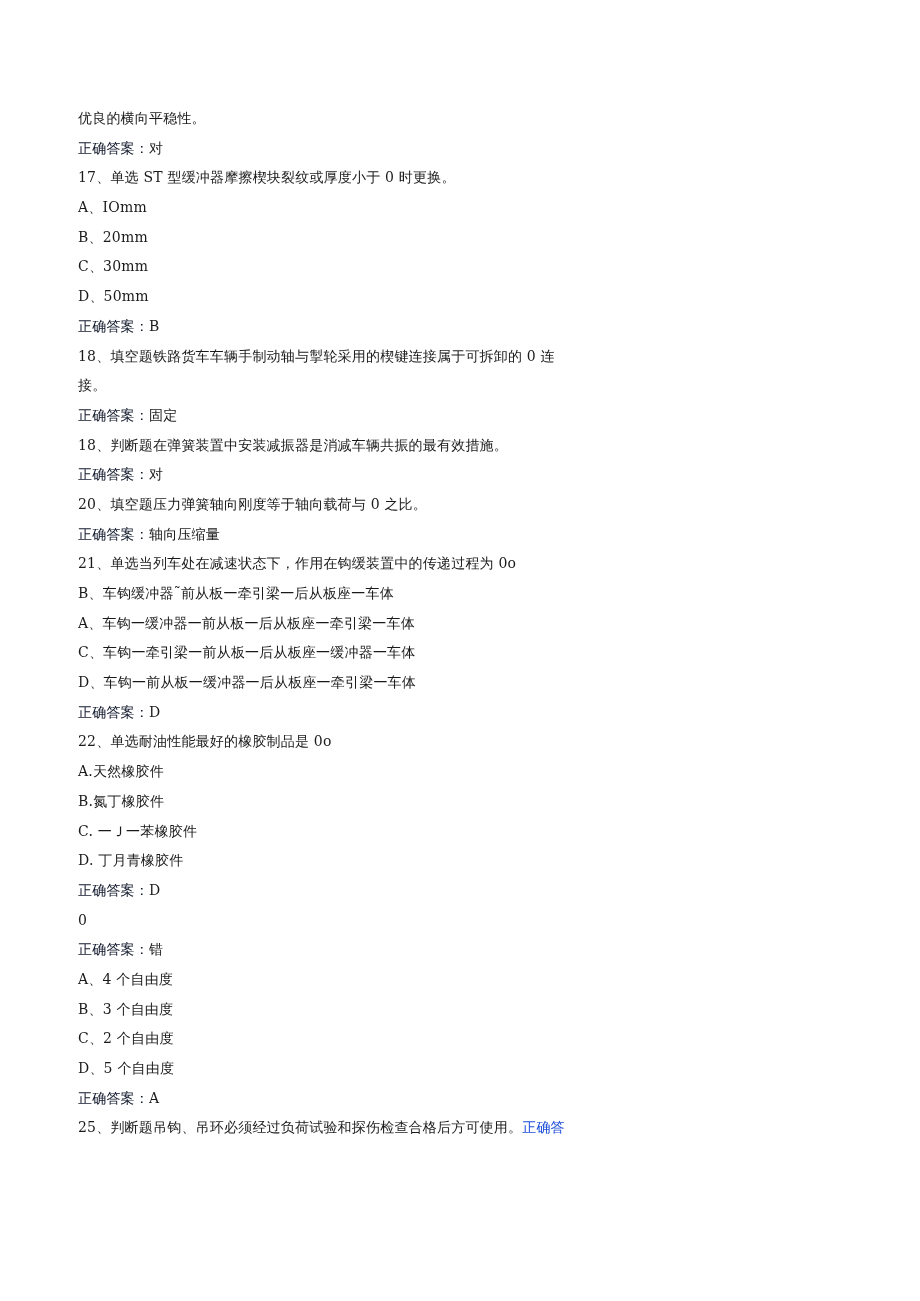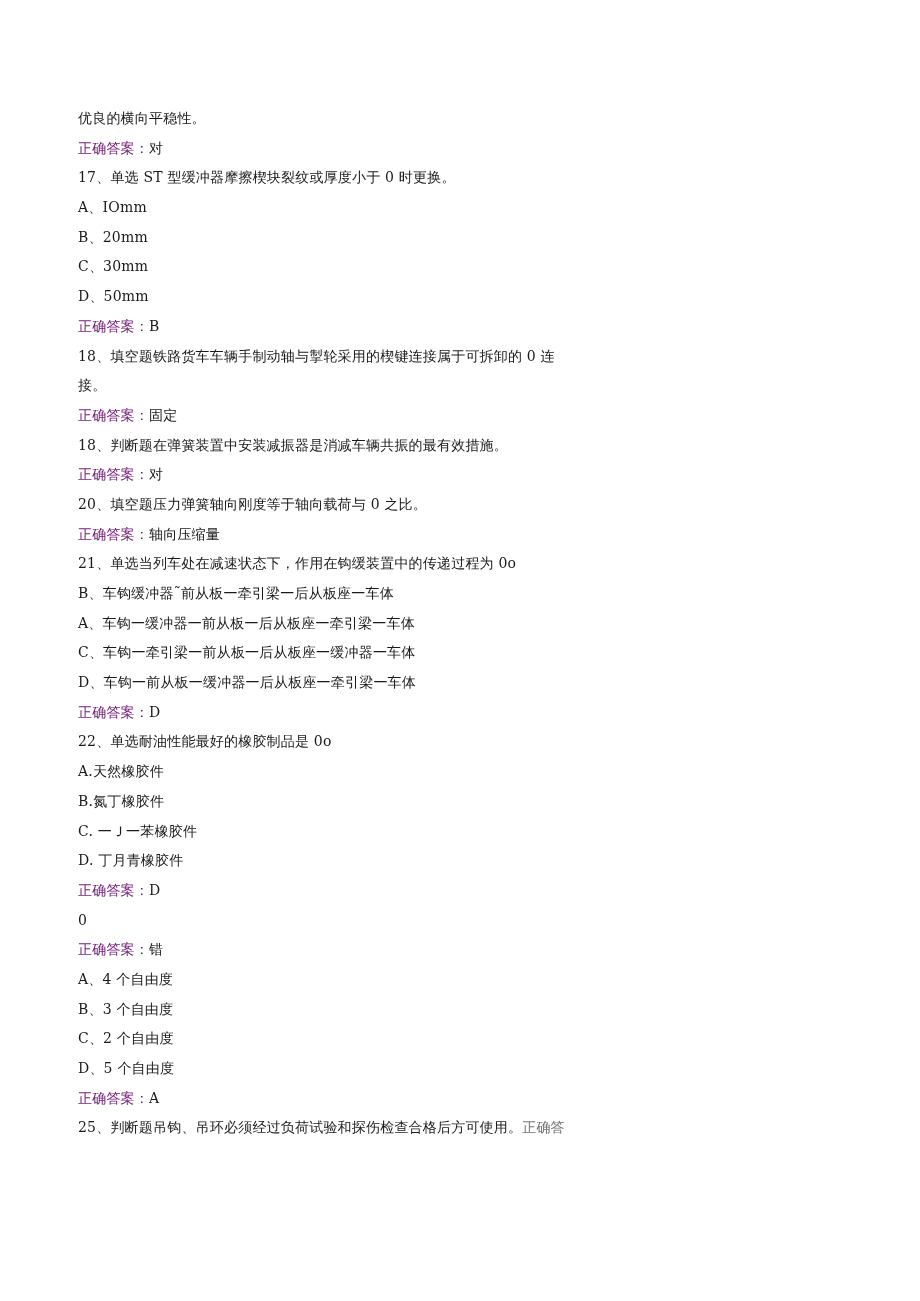--- a/index.html
+++ b/index.html
@@ -1,22 +1,22 @@
 <!DOCTYPE html>
 <html><head>
 <meta charset="utf-8">
 <style>
   html, body { margin: 0; padding: 0; background: #ffffff; }
   body { width: 920px; height: 1301px; position: relative; overflow: hidden;
          font-family: "DejaVu Serif", "Liberation Serif", serif; color: #1a1a1a; }
   .page { position: absolute; left: 78px; top: 104px; width: 745px; }
   .line { font-size: 14px; line-height: 29.7px; height: 29.7px; white-space: nowrap; letter-spacing: 0.2px; }
-  .ans-label { color: #701a75; }
+  .ans-label { color: #0f172a; }
   .ans-val { color: #1a1a1a; }
-  .red { color: #737373; }
+  .red { color: #1d4ed8; }
 </style>
 </head>
 <body>
 
 <div class="page">
   <div class="line">优良的横向平稳性。</div>
   <div class="line"><span class="ans-label">正确答案：</span><span class="ans-val">对</span></div>
 
   <div class="line">17、单选 ST 型缓冲器摩擦楔块裂纹或厚度小于 0 时更换。</div>
   <div class="line">A、IOmm</div>

